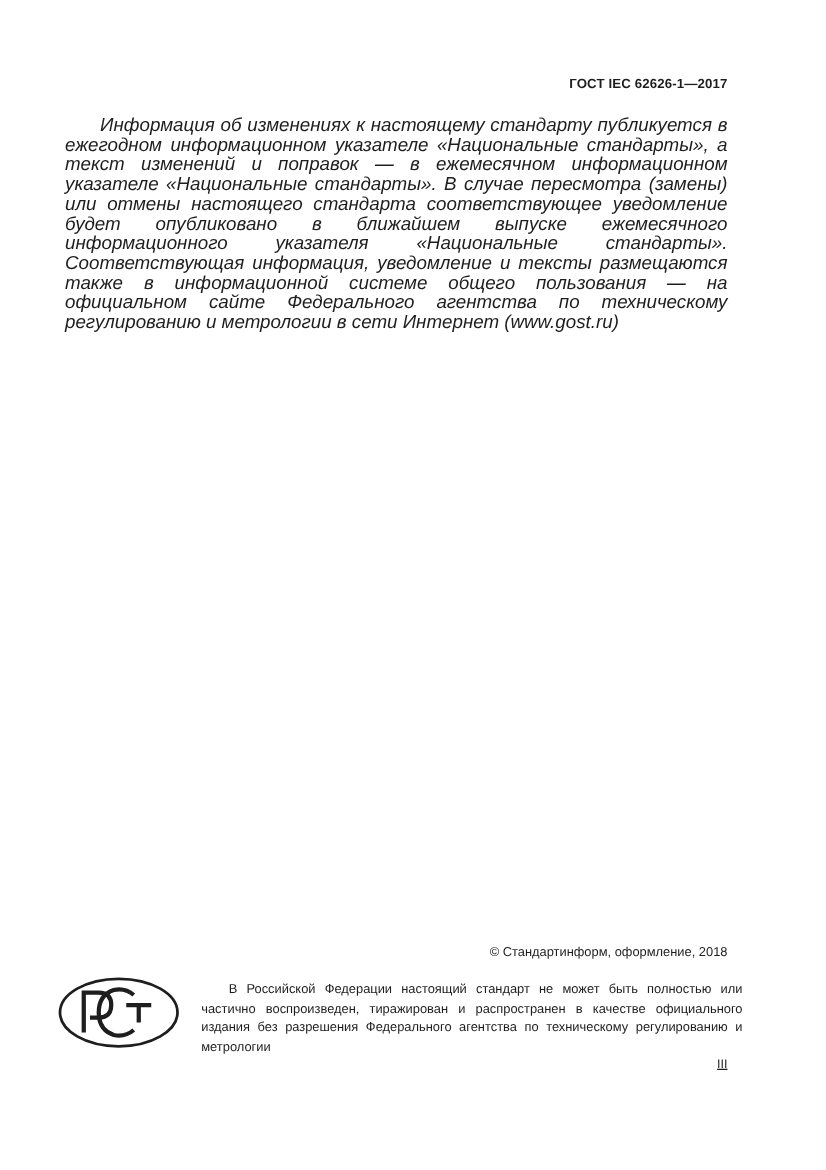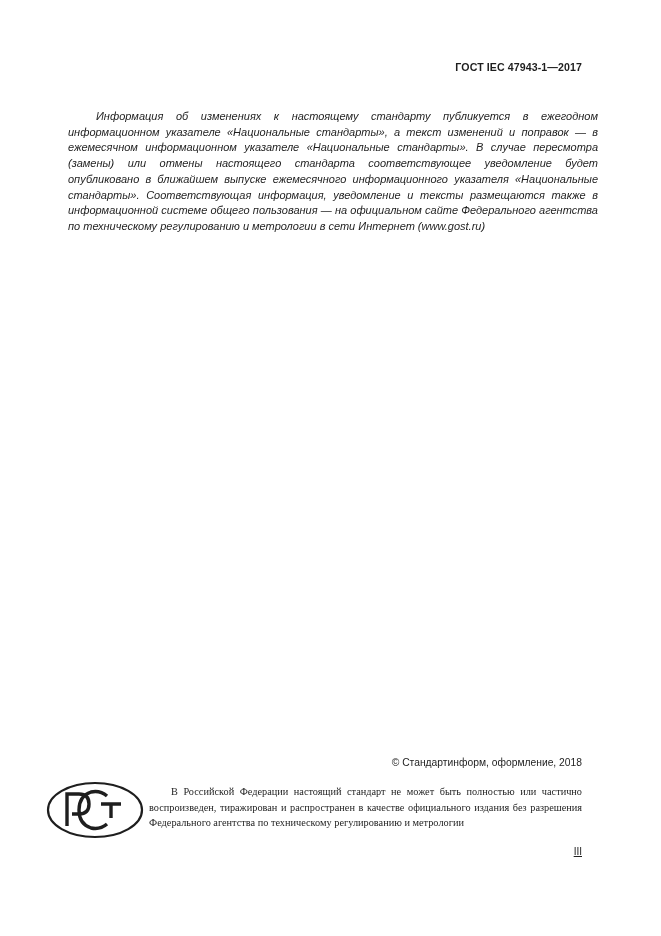--- a/index.html
+++ b/index.html
@@ -1,32 +1,32 @@
 <!DOCTYPE html>
 <html><head>
 <meta charset="utf-8">
 <style>
   html, body { margin: 0; padding: 0; background: #ffffff; }
   body { width: 661px; height: 936px; position: relative; overflow: hidden;
          font-family: "Liberation Sans", sans-serif; color: #1e1e1e; }
   .header-code { position: absolute; top: 61px; right: 79px; font-size: 10.6px; font-weight: bold; letter-spacing: 0.1px; }
-  .info-para { position: absolute; top: 93px; left: 52px; width: 530px; font-size: 11px; font-style: italic;
-               line-height: 15.7px; text-align: justify; text-indent: 28px; margin: 16px; }
+  .info-para { position: absolute; top: 93px; left: 52px; width: 530px; font-size: 15px; font-style: italic;
+               line-height: 15.7px; text-align: justify; text-indent: 28px; margin: 0; }
   .copyright { position: absolute; top: 757px; right: 79px; font-size: 10.3px; }
   .logo { position: absolute; left: 45px; top: 780px; width: 100px; height: 60px; }
-  .rights-para { position: absolute; top: 784px; left: 149px; width: 433px; font-size: 10.3px;
-                 line-height: 15.7px; text-align: justify; text-indent: 22px; margin: 0; font-family: Liberation Serif, serif; }
+  .rights-para { position: absolute; top: 784px; left: 161px; width: 433px; font-size: 10.3px;
+                 line-height: 15.7px; text-align: justify; text-indent: 22px; margin: 0; }
   .page-number { position: absolute; top: 846px; right: 79px; font-size: 10px; text-decoration: underline; }
 </style>
 </head>
 <body>
 
 <div>
 
-  <div class="header-code">ГОСТ IEC 47943-1—2017</div>
+  <div class="header-code">ГОСТ IEC 62626-1—2017</div>
 
   <p class="info-para">Информация об изменениях к настоящему стандарту публикуется в ежегодном информационном указателе «Национальные стандарты», а текст изменений и поправок — в ежемесячном информационном указателе «Национальные стандарты». В случае пересмотра (замены) или отмены настоящего стандарта соответствующее уведомление будет опубликовано в ближайшем выпуске ежемесячного информационного указателя «Национальные стандарты». Соответствующая информация, уведомление и тексты размещаются также в информационной системе общего пользования — на официальном сайте Федерального агентства по техническому регулированию и метрологии в сети Интернет (www.gost.ru)</p>
 
   <div class="copyright">© Стандартинформ, оформление, 2018</div>
 
   <div class="logo">
     <svg width="100" height="60" viewBox="0 0 100 60">
       <ellipse cx="50" cy="30" rx="47" ry="27" fill="none" stroke="#1e1e1e" stroke-width="2.2"></ellipse>
 
       <path d="M22 46 L22 14 L34 14 Q44 14 44 24 Q44 34 34 34 L27 34" fill="none" stroke="#1e1e1e" stroke-width="3.4"></path>

